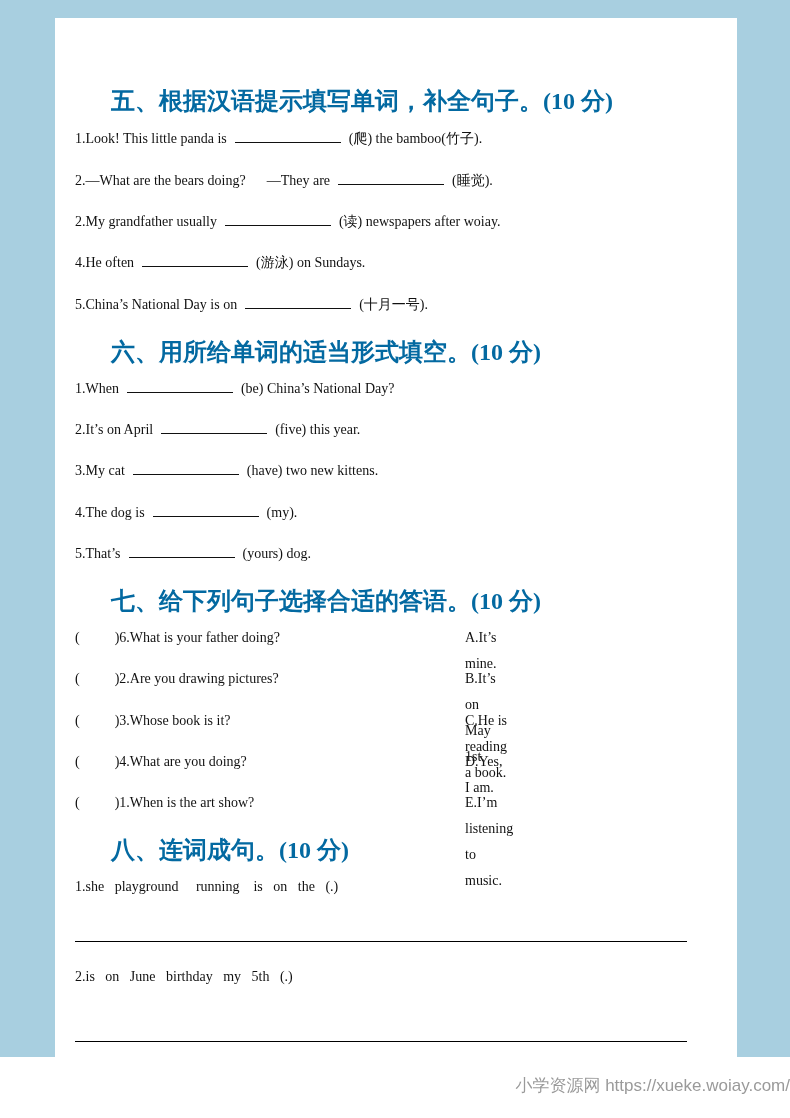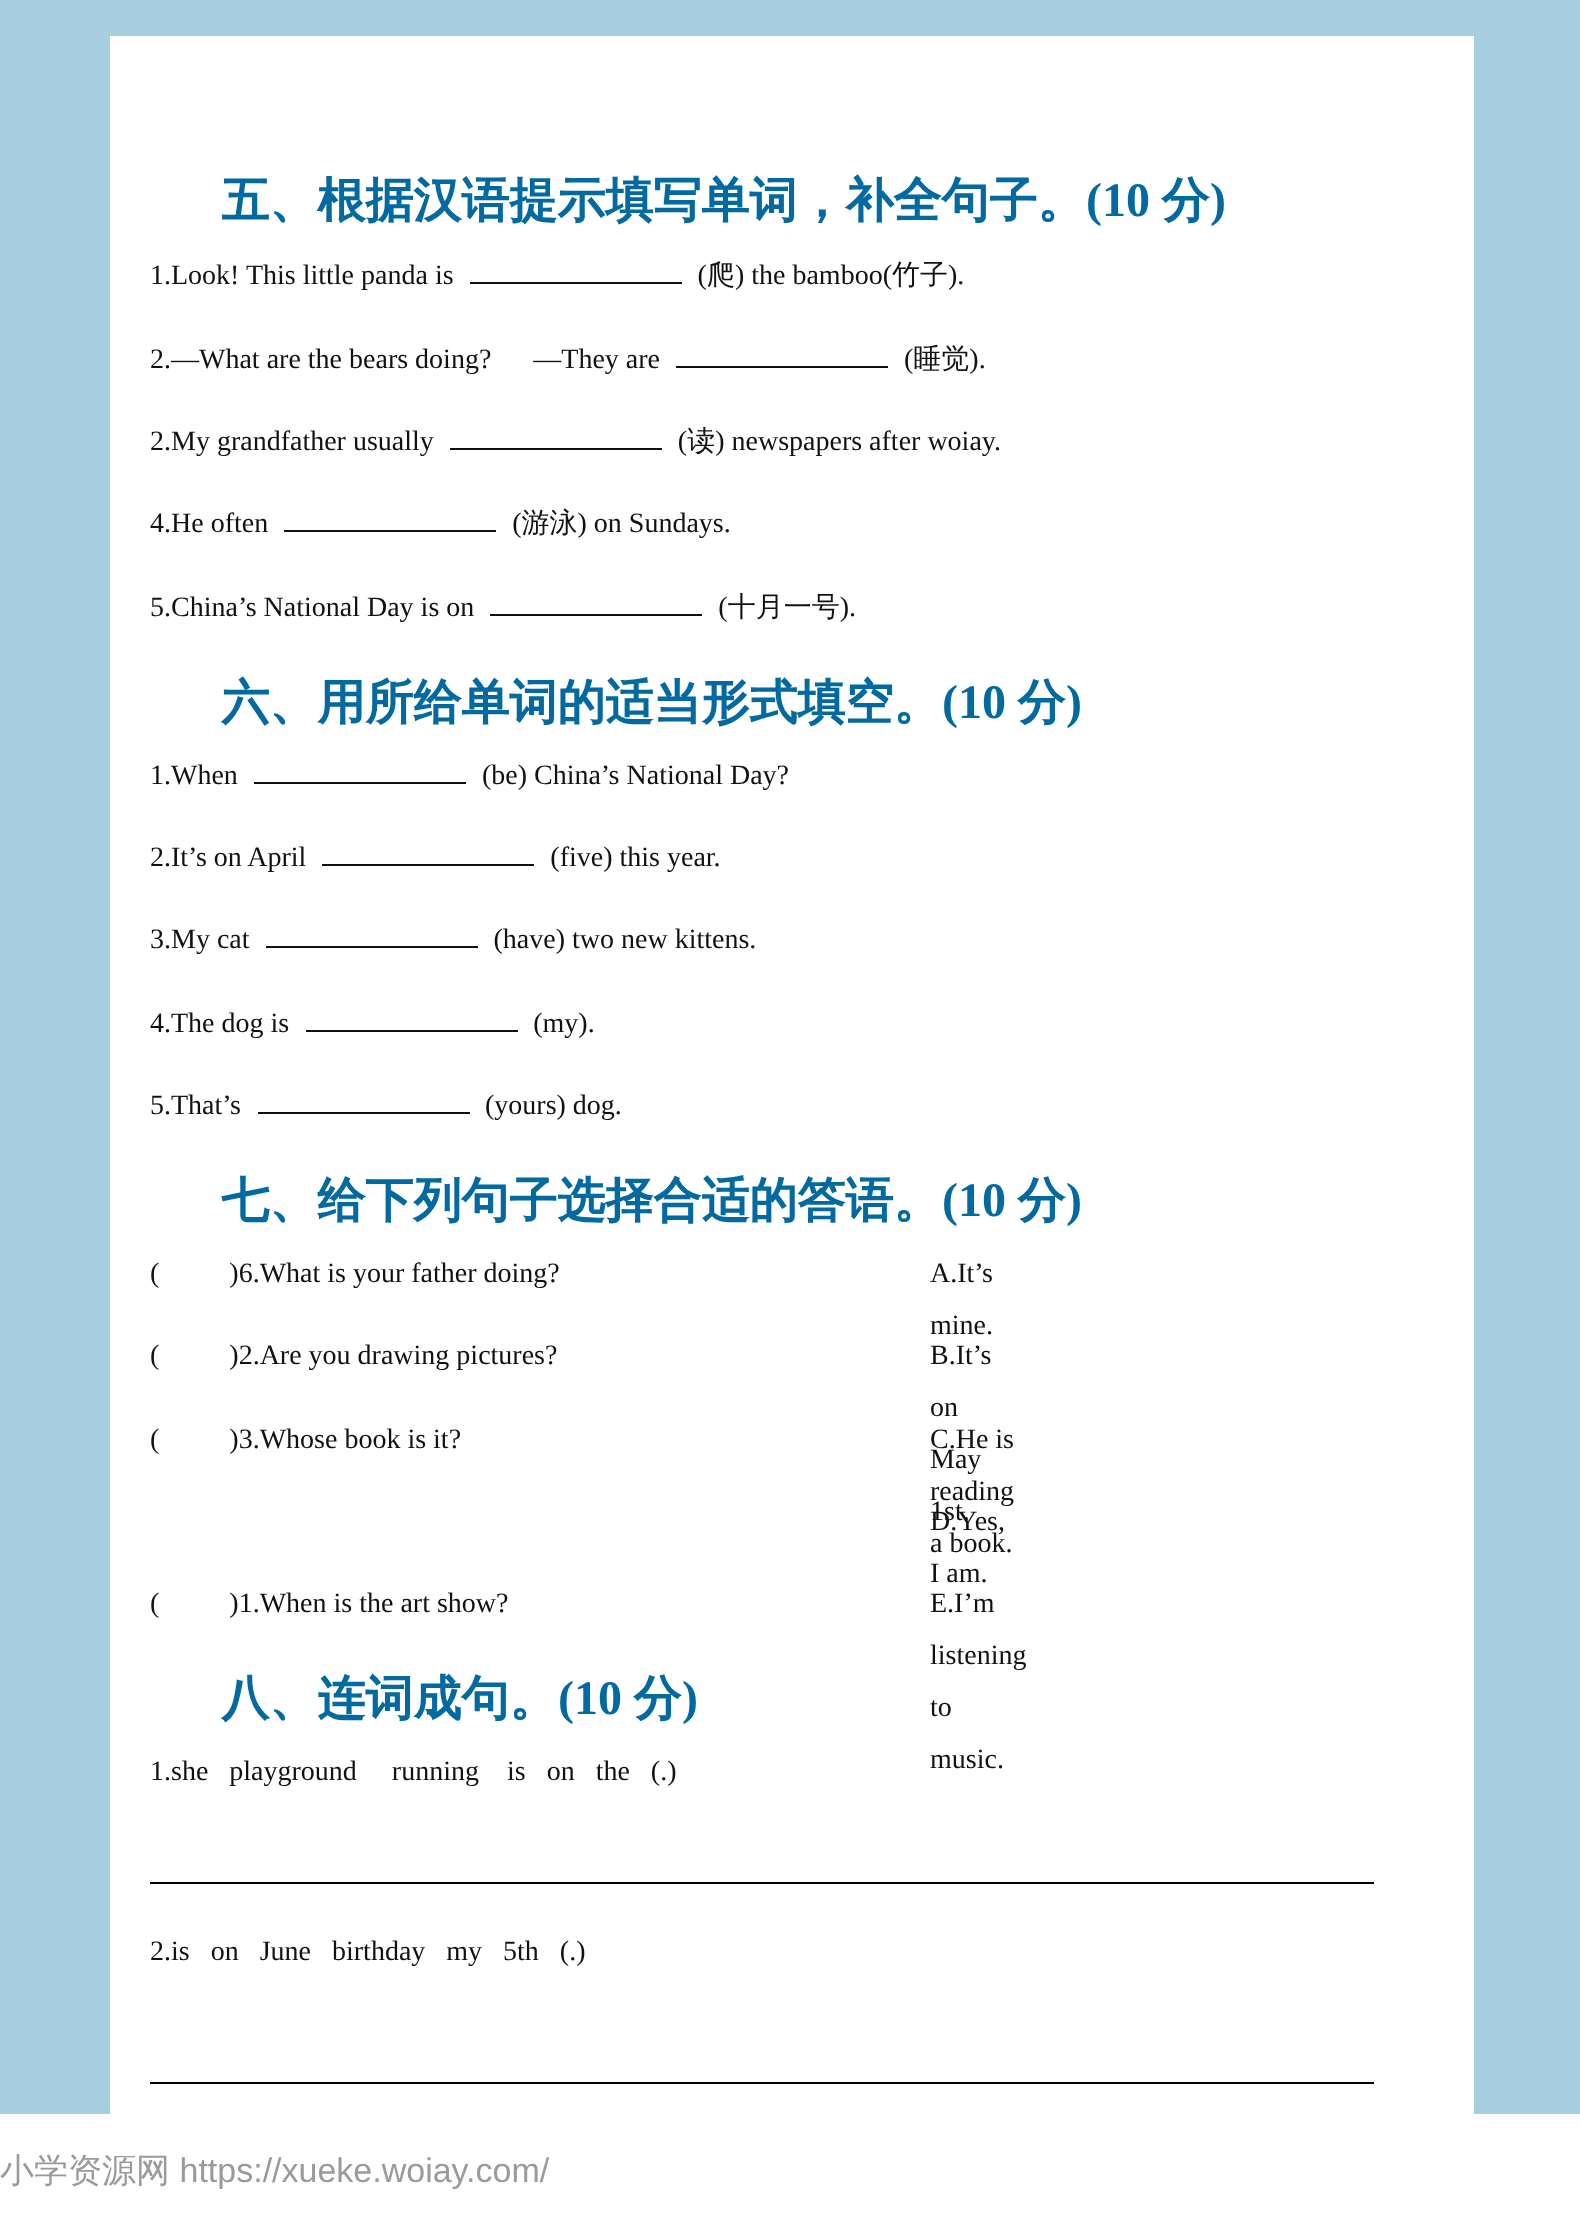--- a/index.html
+++ b/index.html
@@ -27,21 +27,21 @@
   .ans{position:absolute;left:390px;top:0;white-space:pre-wrap;}
   .rule{
     position:absolute;left:75px;width:612px;height:0;
     border-top:1.6px solid #000;
   }
   .footer-band{
     position:absolute;left:0;top:1057px;width:790px;height:61px;
     background:#ffffff;
   }
   .footer-text{
-    position:absolute;left:0;top:17px;width:100%;text-align:left;
+    position:absolute;left:0;top:17px;width:100%;text-align:right;
     font-family:"Liberation Sans","DejaVu Sans",sans-serif;
     font-size:17px;color:#9a9a9a;
   }
 </style>
 </head>
 <body>
 
 <div class="canvas">
   <div class="paper"></div>
 
@@ -61,21 +61,21 @@
     <div class="line" style="top:458px"><span>3.My cat</span><span class="blank"></span><span>(have) two new kittens.</span></div>
     <div class="line" style="top:500px"><span>4.The dog is</span><span class="blank"></span><span>(my).</span></div>
     <div class="line" style="top:541px"><span>5.That’s</span><span class="blank"></span><span>(yours) dog.</span></div>
   </section>
 
   <section>
     <div class="heading" style="top:588px">七、给下列句子选择合适的答语。(10 分)</div>
     <div class="line" style="top:625px"><span>(          )6.What is your father doing?</span><span class="ans">A.It’s mine.</span></div>
     <div class="line" style="top:666px"><span>(          )2.Are you drawing pictures?</span><span class="ans">B.It’s on May 1st.</span></div>
     <div class="line" style="top:708px"><span>(          )3.Whose book is it?</span><span class="ans">C.He is reading a book.</span></div>
-    <div class="line" style="top:749px"><span class="ans">D.Yes, I am.</span></div>
+    <div class="line" style="top:749px"><span>(          )4.What are you doing?</span><span class="ans">D.Yes, I am.</span></div>
     <div class="line" style="top:790px"><span>(          )1.When is the art show?</span><span class="ans">E.I’m listening to music.</span></div>
   </section>
 
   <section>
     <div class="heading" style="top:837px">八、连词成句。(10 分)</div>
     <div class="line" style="top:874px">1.she   playground     running    is   on   the   (.)</div>
     <div class="rule" style="top:941px"></div>
     <div class="line" style="top:964px">2.is   on   June   birthday   my   5th   (.)</div>
     <div class="rule" style="top:1041px"></div>
   </section>

